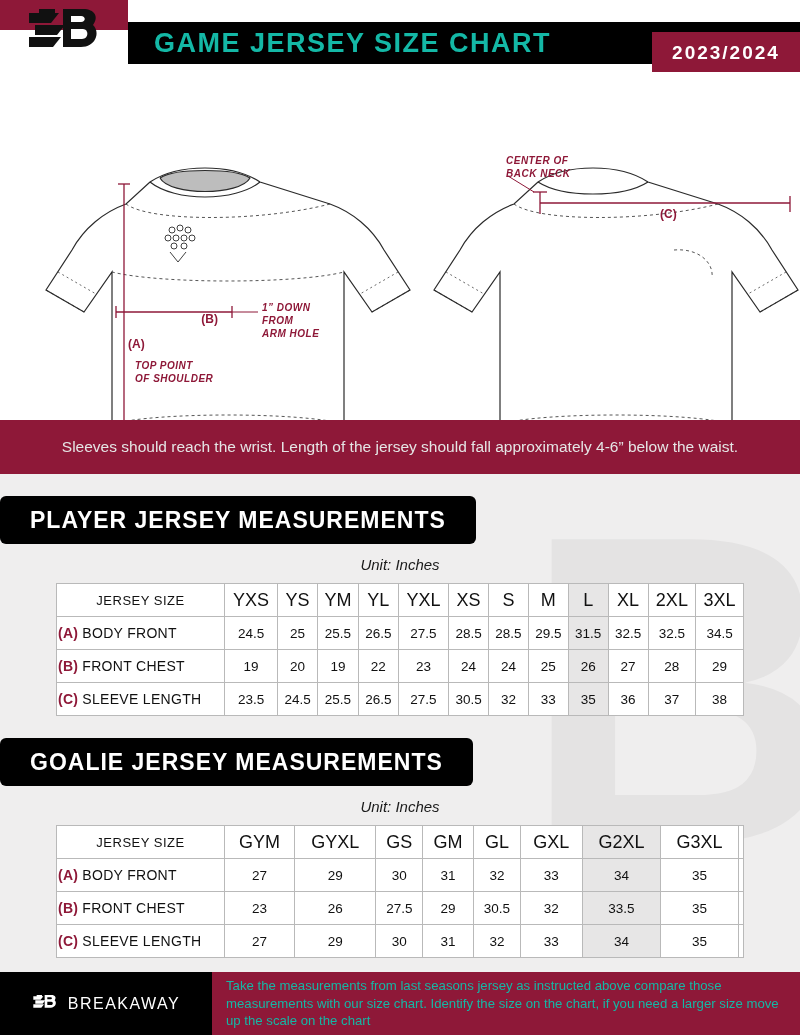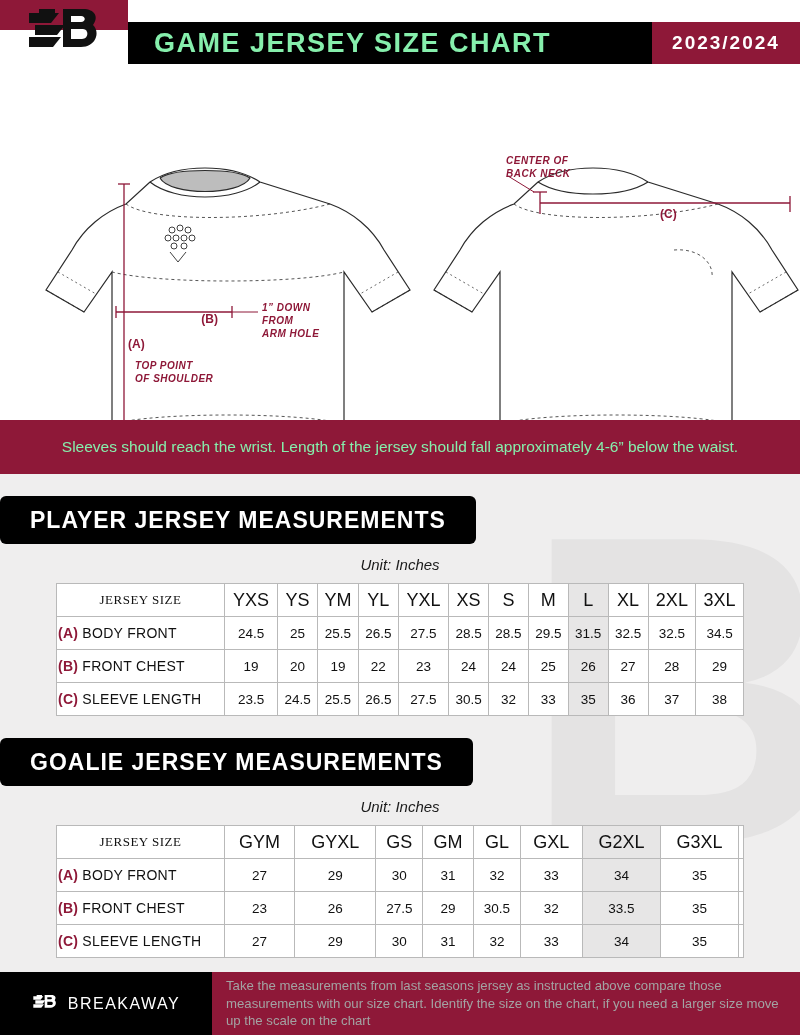--- a/index.html
+++ b/index.html
@@ -39,40 +39,40 @@
   .logo-box {
     position: absolute; left: 0; top: 0; width: 128px; height: 72px;
     display:flex; align-items:center; justify-content:center;
   }
   .logo-svg { display:block; }
   .title-bar {
     position:absolute; left:128px; top: 22px; right: 0; height: 42px;
     background: #000; display:flex; align-items:center;
   }
   .title-bar .title {
-    color:#86efac; font-size: 27px; font-weight:bold; letter-spacing: 1.5px;
+    color:#14b8a6; font-size: 27px; font-weight:bold; letter-spacing: 1.5px;
     padding-left: 26px; font-family: "Liberation Sans", sans-serif;
   }
   .season {
-    position:absolute; right: 0; top: 22px; height: 42px; width: 148px;
+    position:absolute; right: 0; top: 32px; height: 42px; width: 148px;
     background:#8e1838; color:#fff; display:flex; align-items:center; justify-content:center;
     font-size: 19px; letter-spacing: 2px; font-weight: bold;
   }
 
   
   .diagram {
     position: relative;
     height: 348px;
     background: #ffffff;
     z-index: 2;
   }
   .diagram svg { display:block; }
 
   .note-band {
-    background:#8e1838; color:#86efac; text-align:center;
+    background:#8e1838; color:#e5e5e5; text-align:center;
     padding: 16px 60px; font-size: 15.5px; line-height: 1.45;
     position: relative; z-index: 2;
   }
 
   
   .section-title-wrap { text-align:left; position:relative; z-index:2; }
   .section-title {
     display:inline-block; background:#000; color:#fff;
     font-size: 23px; font-weight:bold; letter-spacing: 1px;
     padding: 11px 30px 10px; border-radius: 6px;
@@ -87,36 +87,36 @@
   .table-wrap { padding: 0 56px; position:relative; z-index:2; }
   table { border-collapse: collapse; width: 100%; background:#fff; }
   table td, table th { border: 1px solid #b9b9b9; }
   .tbl th, .tbl td { font-size: 13.5px; text-align:center; height: 33px; color:#111; font-weight:normal; }
   .tbl thead th { font-size: 18px; font-weight: normal; }
   .tbl .rowhead {
     text-align:left; padding-left: 1px; font-size: 14px; letter-spacing:.3px; white-space:nowrap;
   }
   .tbl .rowhead .ref { color:#8e1838; font-weight:bold; margin-right: 4px; }
   .tbl .lbl-col { width: 168px; }
-  .tbl thead .lbl-col { font-size: 13px; letter-spacing: .5px; text-align:center; font-weight:normal;font-family:Liberation Serif, serif;}
+  .tbl thead .lbl-col { font-size: 13px; letter-spacing: .5px; text-align:center; font-weight:normal;}
   .hl { background:#e7e6e6; }
 
   
   .footer {
     position:absolute; left:0; bottom:0; width: 800px; height: 63px;
     display:flex; z-index:3;
   }
   .footer-left {
     width: 212px; background:#000; display:flex; align-items:center; justify-content:center; gap:10px;
   }
   .footer-left .brand {
     color:#fff; font-size: 16px; letter-spacing: 1.5px; font-weight: 500;
   }
   .footer-right {
-    flex:1; background:#8e1838; color:#a3a3a3; font-size: 13.2px; line-height:1.35;
+    flex:1; background:#8e1838; color:#14b8a6; font-size: 13.2px; line-height:1.35;
     display:flex; align-items:center; padding: 0 14px;
   }
   .diag-label { font-size: 10px; font-style: italic; font-weight: bold; fill:#8e1838; letter-spacing:.5px;}
   .diag-ref { font-size: 12px; font-weight: bold; fill:#8e1838; }
 </style>
 </head>
 <body>
 
 <div class="watermark">B</div>
 

